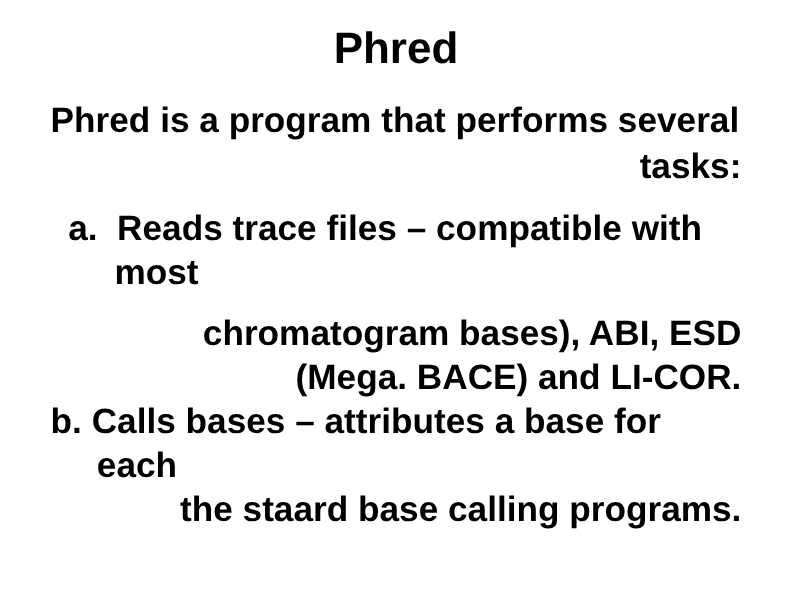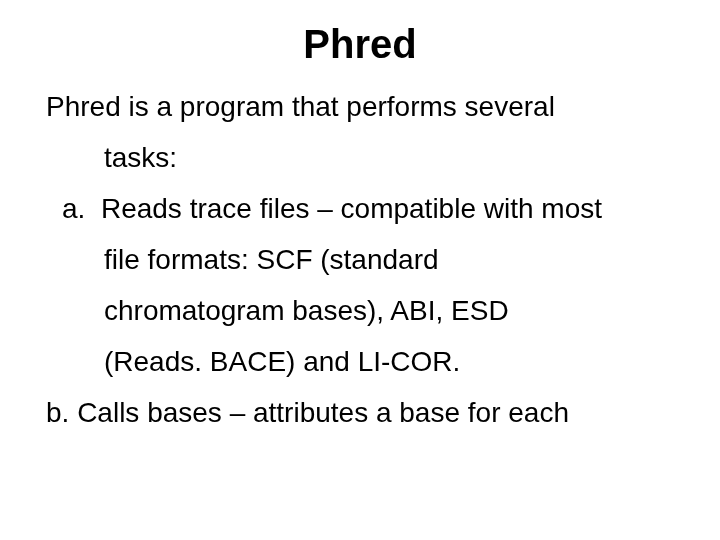--- a/index.html
+++ b/index.html
@@ -17,35 +17,37 @@
     box-sizing: border-box;
     padding: 22px 46px 0 46px;
   }
   .title {
     text-align: center;
     font-size: 40px;
     font-weight: bold;
     margin: 0 0 22px 0;
   }
   .body {
-    font-size: 28px;
+    font-size: 32px;
     line-height: 1.25;
+    font-weight: bold;
   }
   .intro {
     margin: 0 0 2px 0;
     padding-left: 42px;
     text-indent: -42px;
   }
   .intro::before {
     content: "";
   }
   .line {
-    margin: 16px;
+    margin: 0;
     padding-left: 42px;
     text-indent: 0;
+    text-align: right;
   }
   .item-a {
     margin: 16px;
     padding-left: 42px;
     text-indent: -42px;
   }
   .item-b {
     margin: 0;
     padding-left: 42px;
     text-indent: -42px;
@@ -53,18 +55,18 @@
 </style>
 </head>
 <body>
 
 <div class="slide">
   <h1 class="title">Phred</h1>
   <div class="body">
     <p class="intro">Phred is a program that performs several</p>
     <p class="line">tasks:</p>
     <p class="item-a">a.&nbsp;&nbsp;Reads trace files – compatible with most</p>
-    <p class="line">file formats: SCF (standard</p>
     <p class="line">chromatogram bases), ABI, ESD</p>
-    <p class="line">(Reads. BACE) and LI-COR.</p>
+    <p class="line">(Mega. BACE) and LI-COR.</p>
     <p class="item-b">b. Calls bases – attributes a base for each</p>
+    <p class="line">the staard base calling programs.</p>
   </div>
 </div>
 
 </body></html>

